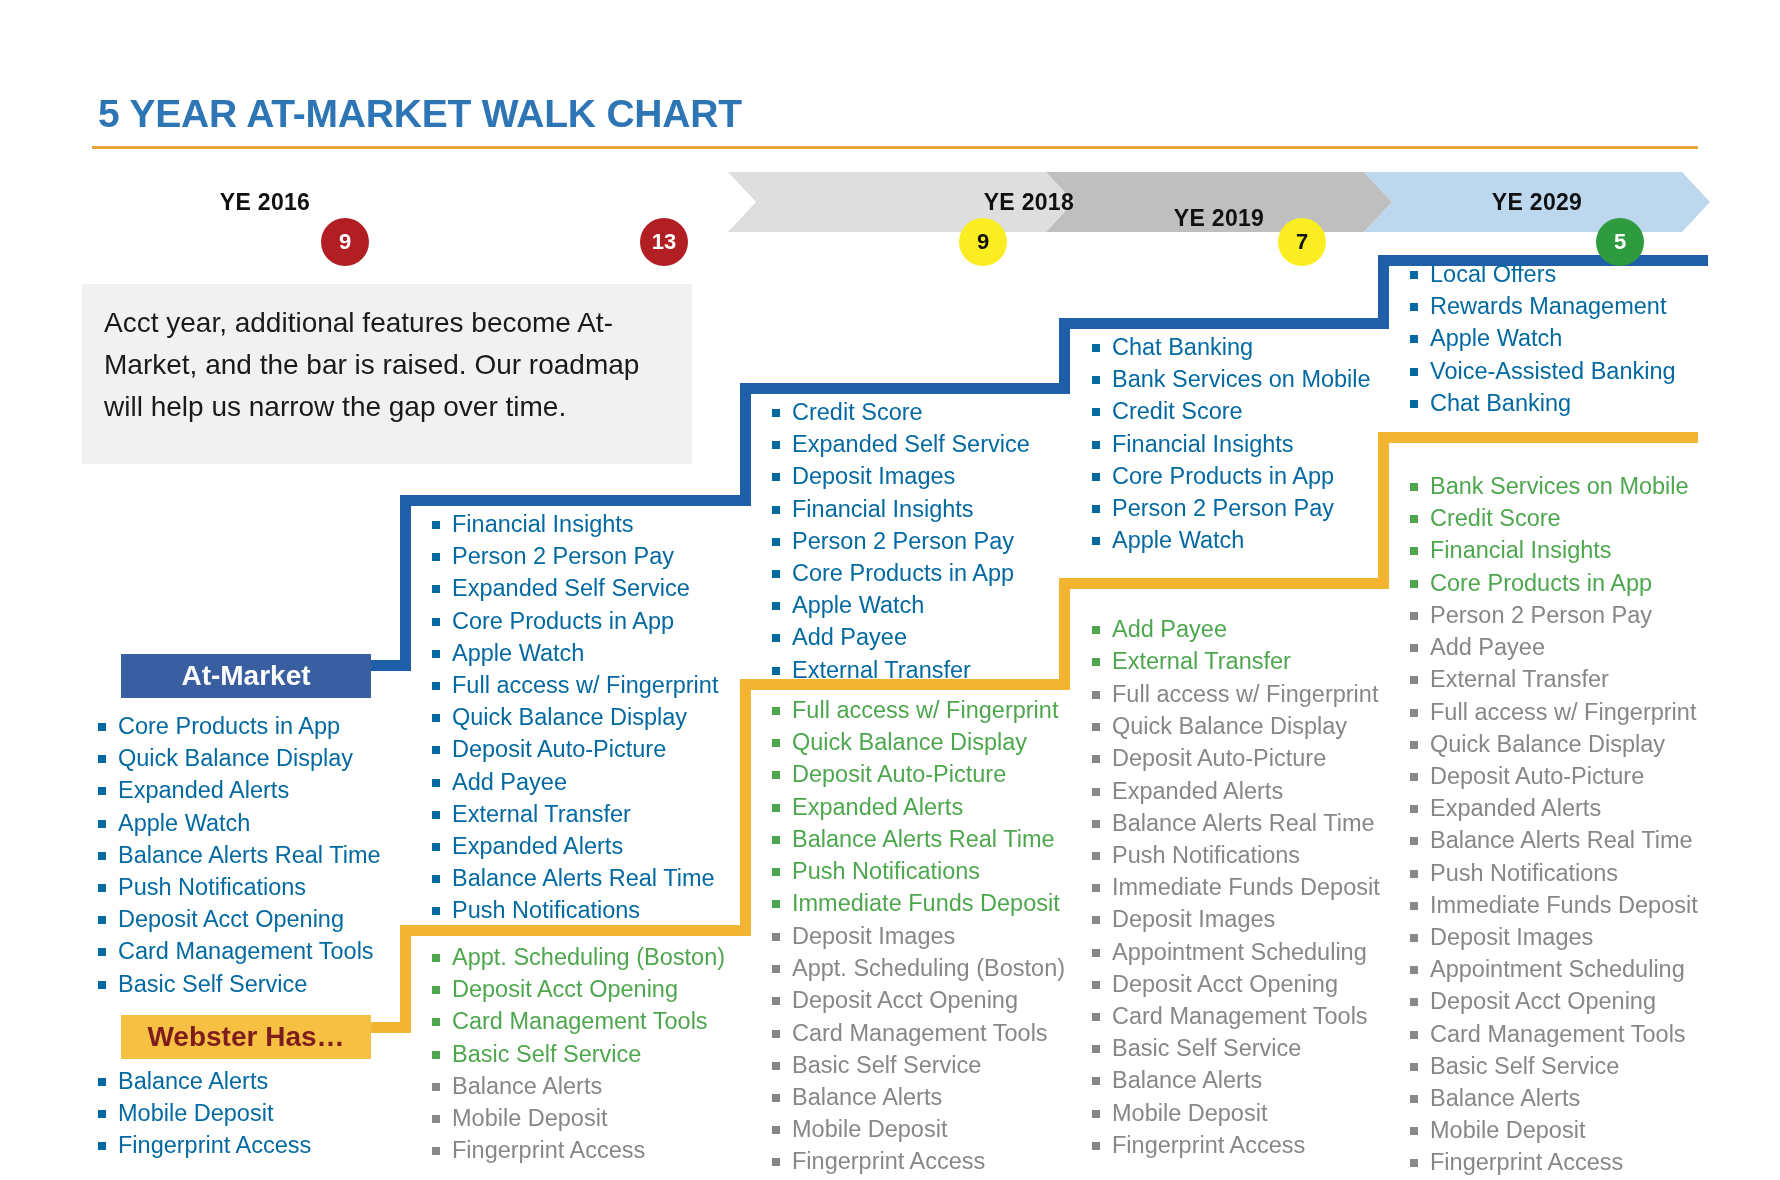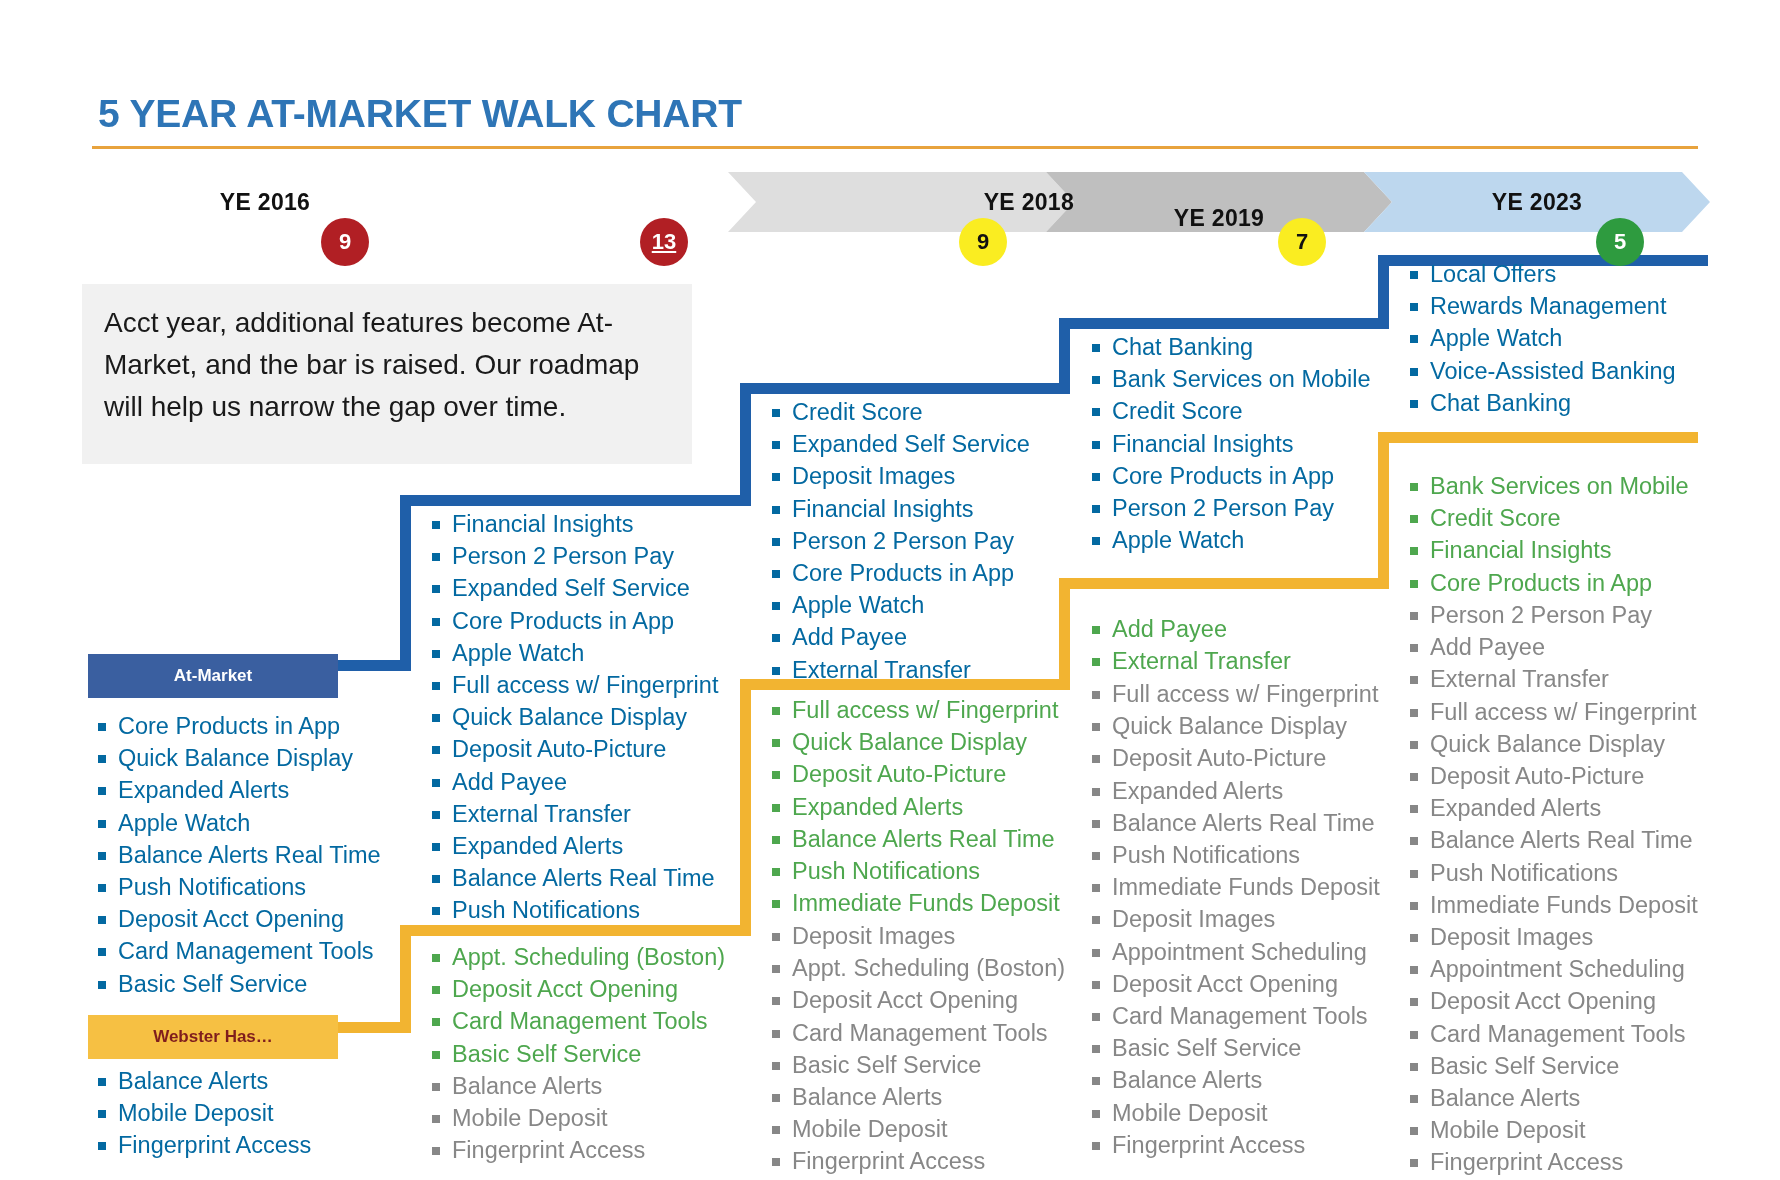--- a/index.html
+++ b/index.html
@@ -53,21 +53,21 @@
   }
 
   
   .line{position:absolute;background:#1F5FA9;z-index:2;}
   .yline{position:absolute;background:#F2B431;z-index:2;}
 
   
   .lbl{
     position:absolute;height:44px;width:250px;
     display:flex;align-items:center;justify-content:center;
-    font-size:17px;font-weight:bold;z-index:6;
+    font-size:28px;font-weight:bold;z-index:6;margin-left:33px;
   }
   .lbl.blue{background:#3A5FA0;color:#ffffff;}
   .lbl.gold{background:#F6C043;color:#7f1d1d;}
 
   
   .flist{position:absolute;z-index:5;}
   .flist li{
     list-style:none;margin:0;padding:0 0 0 22px;
     font-size:23.5px;line-height:32.2px;white-space:nowrap;
     position:relative;
@@ -105,27 +105,27 @@
       <div class="chev" style="left: 954px; width: 346px; align-items: flex-end;">
         <svg class="shape" width="346" height="60" viewBox="0 0 346 60">
           <path d="M0,0 L318,0 L346,30 L318,60 L0,60 L28,30 Z" fill="#BFBFBF"></path>
         </svg>
         <span>YE 2019</span>
       </div>
       <div class="chev" style="left: 1272px; width: 346px;">
         <svg class="shape" width="346" height="60" viewBox="0 0 346 60">
           <path d="M0,0 L318,0 L346,30 L318,60 L0,60 L28,30 Z" fill="#BDD7EE"></path>
         </svg>
-        <span>YE 2023</span>
+        <span>YE 2029</span>
       </div>
     </div>
 
   <div id="badge-layer">
       <div class="badge" style="left: 321px; top: 218px; background: rgb(177, 31, 36); color: rgb(255, 255, 255);">9</div>
-      <div class="badge" style="left: 640px; top: 218px; background: rgb(177, 31, 36); color: rgb(255, 255, 255); text-decoration: underline;">13</div>
+      <div class="badge" style="left: 640px; top: 218px; background: rgb(177, 31, 36); color: rgb(255, 255, 255);">13</div>
       <div class="badge" style="left: 959px; top: 218px; background: rgb(250, 237, 33); color: rgb(17, 17, 17);">9</div>
       <div class="badge" style="left: 1278px; top: 218px; background: rgb(250, 237, 33); color: rgb(17, 17, 17);">7</div>
       <div class="badge" style="left: 1596px; top: 218px; background: rgb(46, 155, 63); color: rgb(255, 255, 255);">5</div>
     </div>
 
   <div class="intro">Acct year, additional features become At-Market, and the bar is raised.  Our roadmap will help us narrow the gap over time.</div>
 
   <div class="line" style="left:300px;top:660px;width:110px;height:11px;"></div>
   <div class="line" style="left:400px;top:495px;width:11px;height:176px;"></div>
   <div class="line" style="left:400px;top:495px;width:340px;height:11px;"></div>

